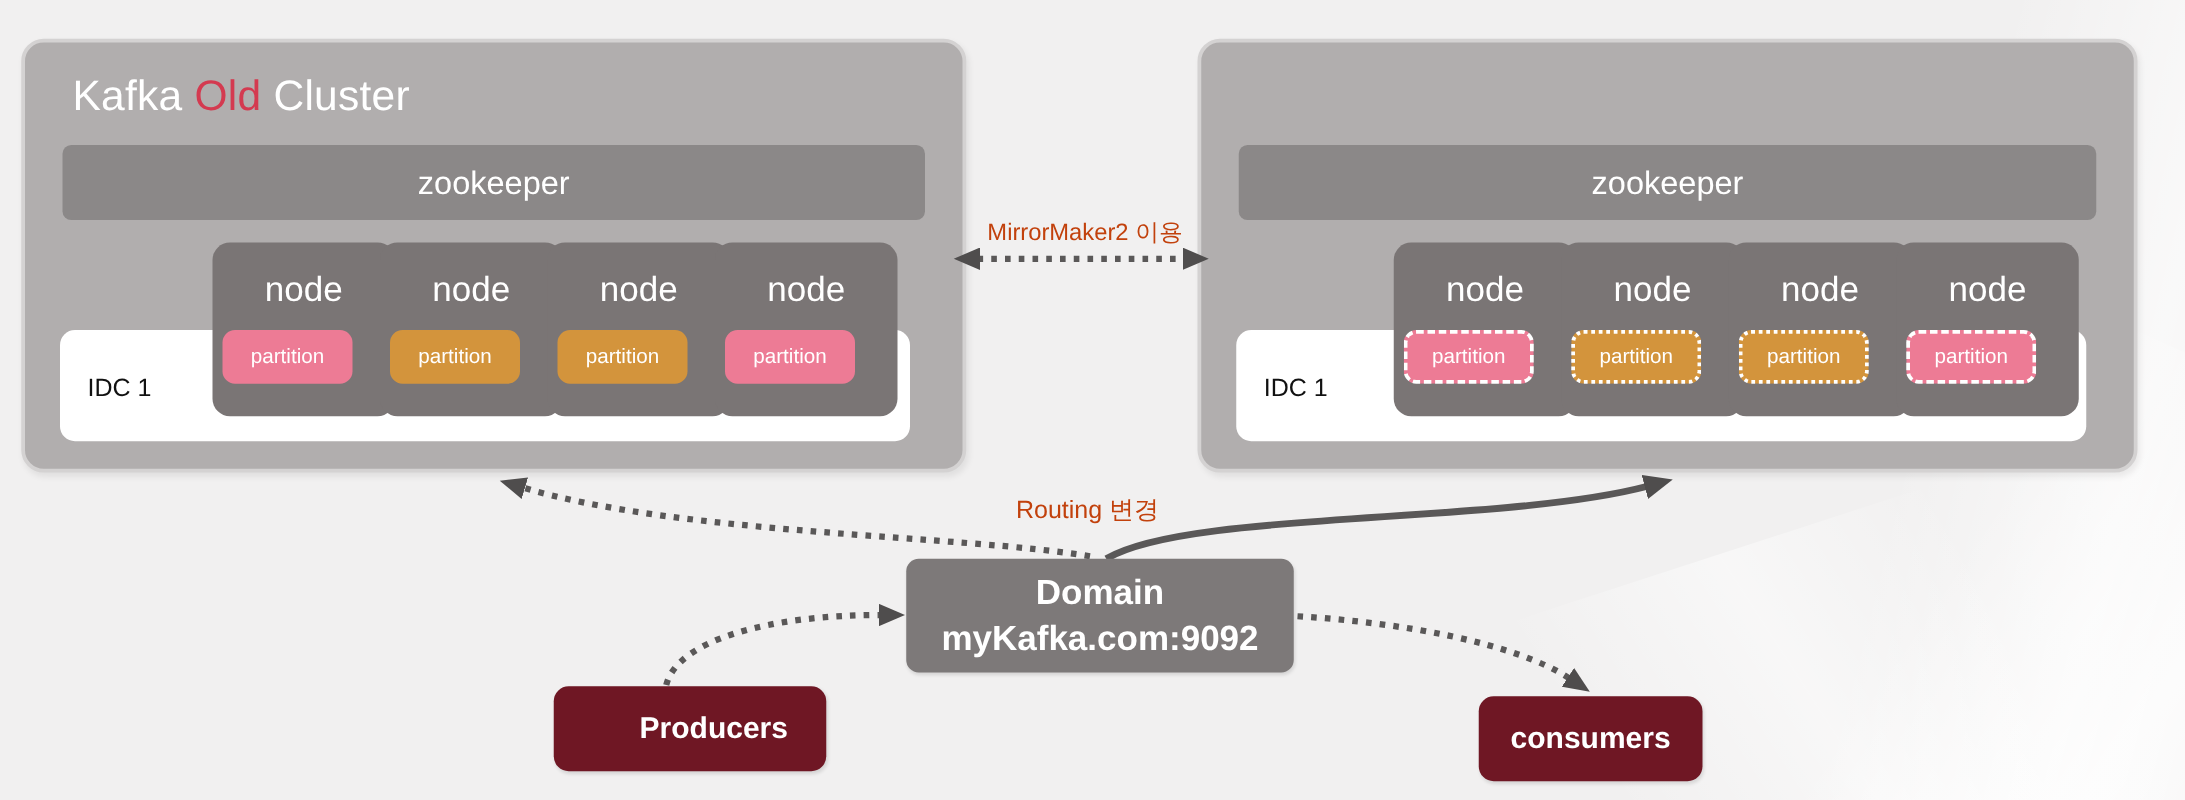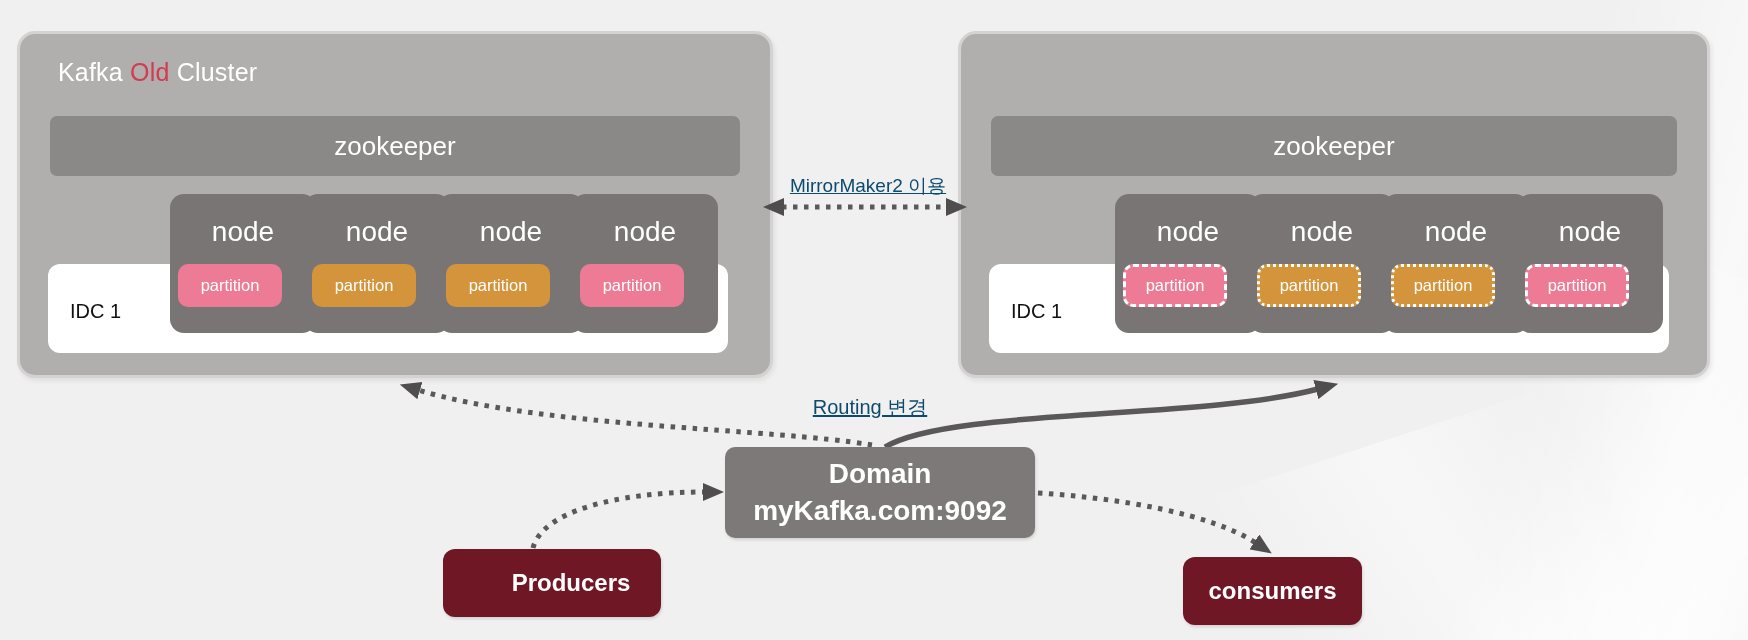--- a/index.html
+++ b/index.html
@@ -10,39 +10,39 @@
   .swoosh{position:absolute;pointer-events:none;}
   #sw1{left:1250px;top:290px;width:900px;height:620px;background:linear-gradient(100deg,rgba(255,255,255,0) 30%,rgba(255,255,255,.75) 50%,rgba(255,255,255,0) 72%);transform:rotate(24deg);}
   #sw2{left:1430px;top:-60px;width:520px;height:760px;background:linear-gradient(90deg,rgba(255,255,255,0) 20%,rgba(255,255,255,.6) 55%,rgba(255,255,255,0) 85%);transform:rotate(14deg);}
   #sw3{left:1050px;top:430px;width:800px;height:420px;background:linear-gradient(75deg,rgba(255,255,255,0) 35%,rgba(255,255,255,.5) 55%,rgba(255,255,255,0) 75%);transform:rotate(-18deg);}
 
   
   .cluster{position:absolute;top:31px;height:347px;background:#b1aeae;border:3px solid #d4d2d2;
            border-radius:18px;box-sizing:border-box;box-shadow:2px 3px 5px rgba(0,0,0,.07);z-index:1;}
   #cluster-old{left:17px;width:756px;}
   #cluster-new{left:958px;width:752px;}
-  .cluster-title{position:absolute;left:38px;top:24px;font-size:25px;color:#ffffff;letter-spacing:.2px;white-space:nowrap;text-align:center;}
+  .cluster-title{position:absolute;left:38px;top:24px;font-size:34px;color:#ffffff;letter-spacing:.2px;white-space:nowrap;text-align:center;}
   .zk-bar{position:absolute;left:30px;right:30px;top:82px;height:60px;border-radius:7px;
           display:flex;align-items:center;justify-content:center;color:#fff;font-size:26px;}
   .idc-strip{position:absolute;left:28px;top:230px;width:680px;height:89px;background:#ffffff;border-radius:12px;}
   .idc-label{position:absolute;left:22px;top:36px;font-size:20px;color:#111111;}
   .nodes{position:absolute;top:160px;left:150px;width:560px;height:139px;}
   #cluster-new .nodes{left:154px;}
   .node{position:absolute;top:0;width:120px;height:139px;border-radius:14px;color:#fff;padding-left:26px;}
   .node .node-label{position:absolute;top:22px;left:0;width:100%;text-align:center;font-size:28px;}
   .node:nth-child(1){left:0;}  .node:nth-child(2){left:134px;}
   .node:nth-child(3){left:268px;}.node:nth-child(4){left:402px;}
   .partition{position:absolute;left:8px;top:70px;width:104px;height:43px;border-radius:10px;
              box-sizing:border-box;display:flex;align-items:center;justify-content:center;
              color:#fff;font-size:16.5px;}
   .partition[data-border="dashed"]{border:3px dashed #ffffff;}
   .partition[data-border="dotted"]{border:3px dotted #ffffff;}
 
   
-  .anno{position:absolute;color:#0c4a6e;z-index:3;white-space:nowrap;text-decoration:underline;}
+  .anno{position:absolute;color:#c2410c;z-index:3;white-space:nowrap;}
   #mirror-label{left:768px;top:173px;width:200px;text-align:center;font-size:19px;}
   #routing-label{left:800px;top:394px;width:140px;text-align:center;font-size:20px;}
 
   
   .gbox{position:absolute;border-radius:10px;color:#ffffff;display:flex;flex-direction:column;
         align-items:center;justify-content:center;z-index:3;box-shadow:1px 2px 3px rgba(0,0,0,.12);font-weight:bold;}
   #domain-box{left:725px;top:447px;width:310px;height:91px;font-size:28px;line-height:1.32;}
   #producers-box{left:443px;top:549px;width:180px;height:68px;font-size:24px;border-radius:12px;}
   #consumers-box{left:1183px;top:557px;width:179px;height:68px;font-size:24px;border-radius:12px;}
 

